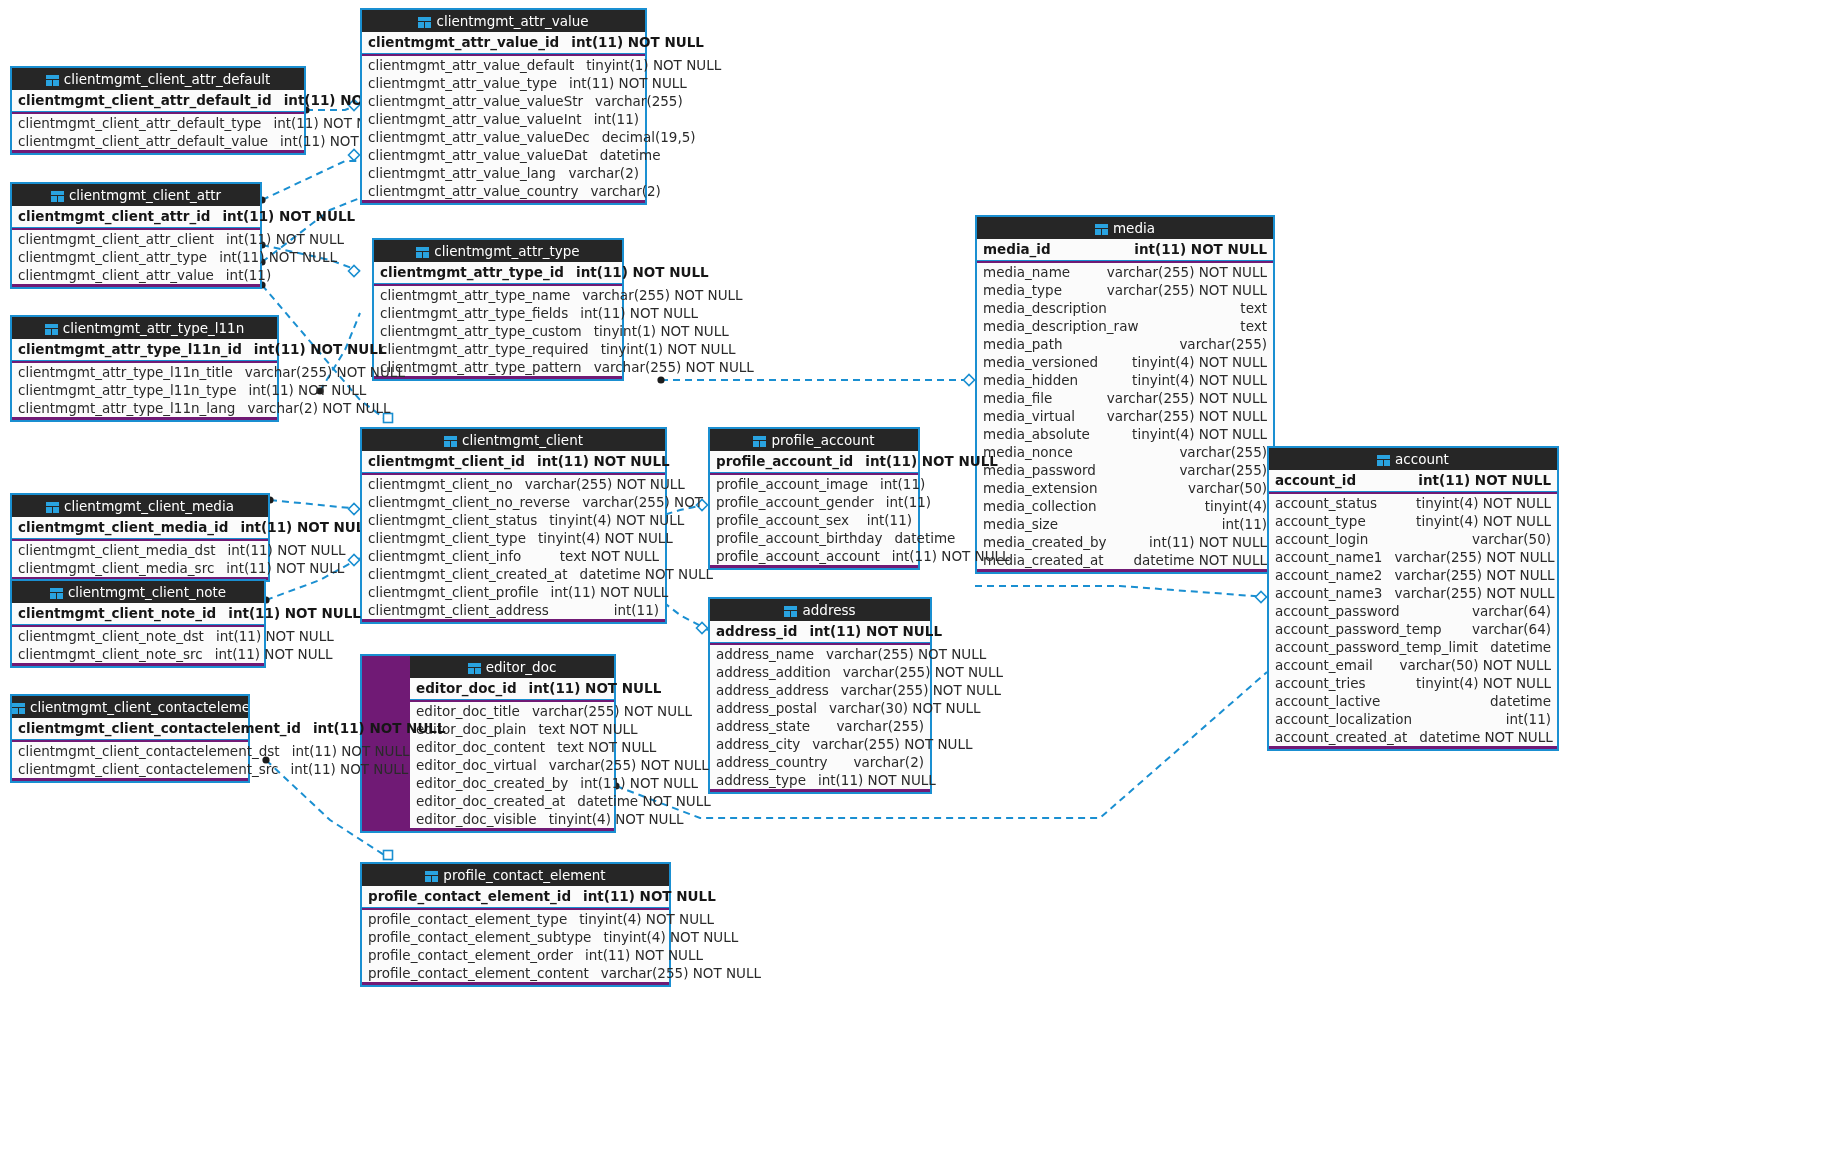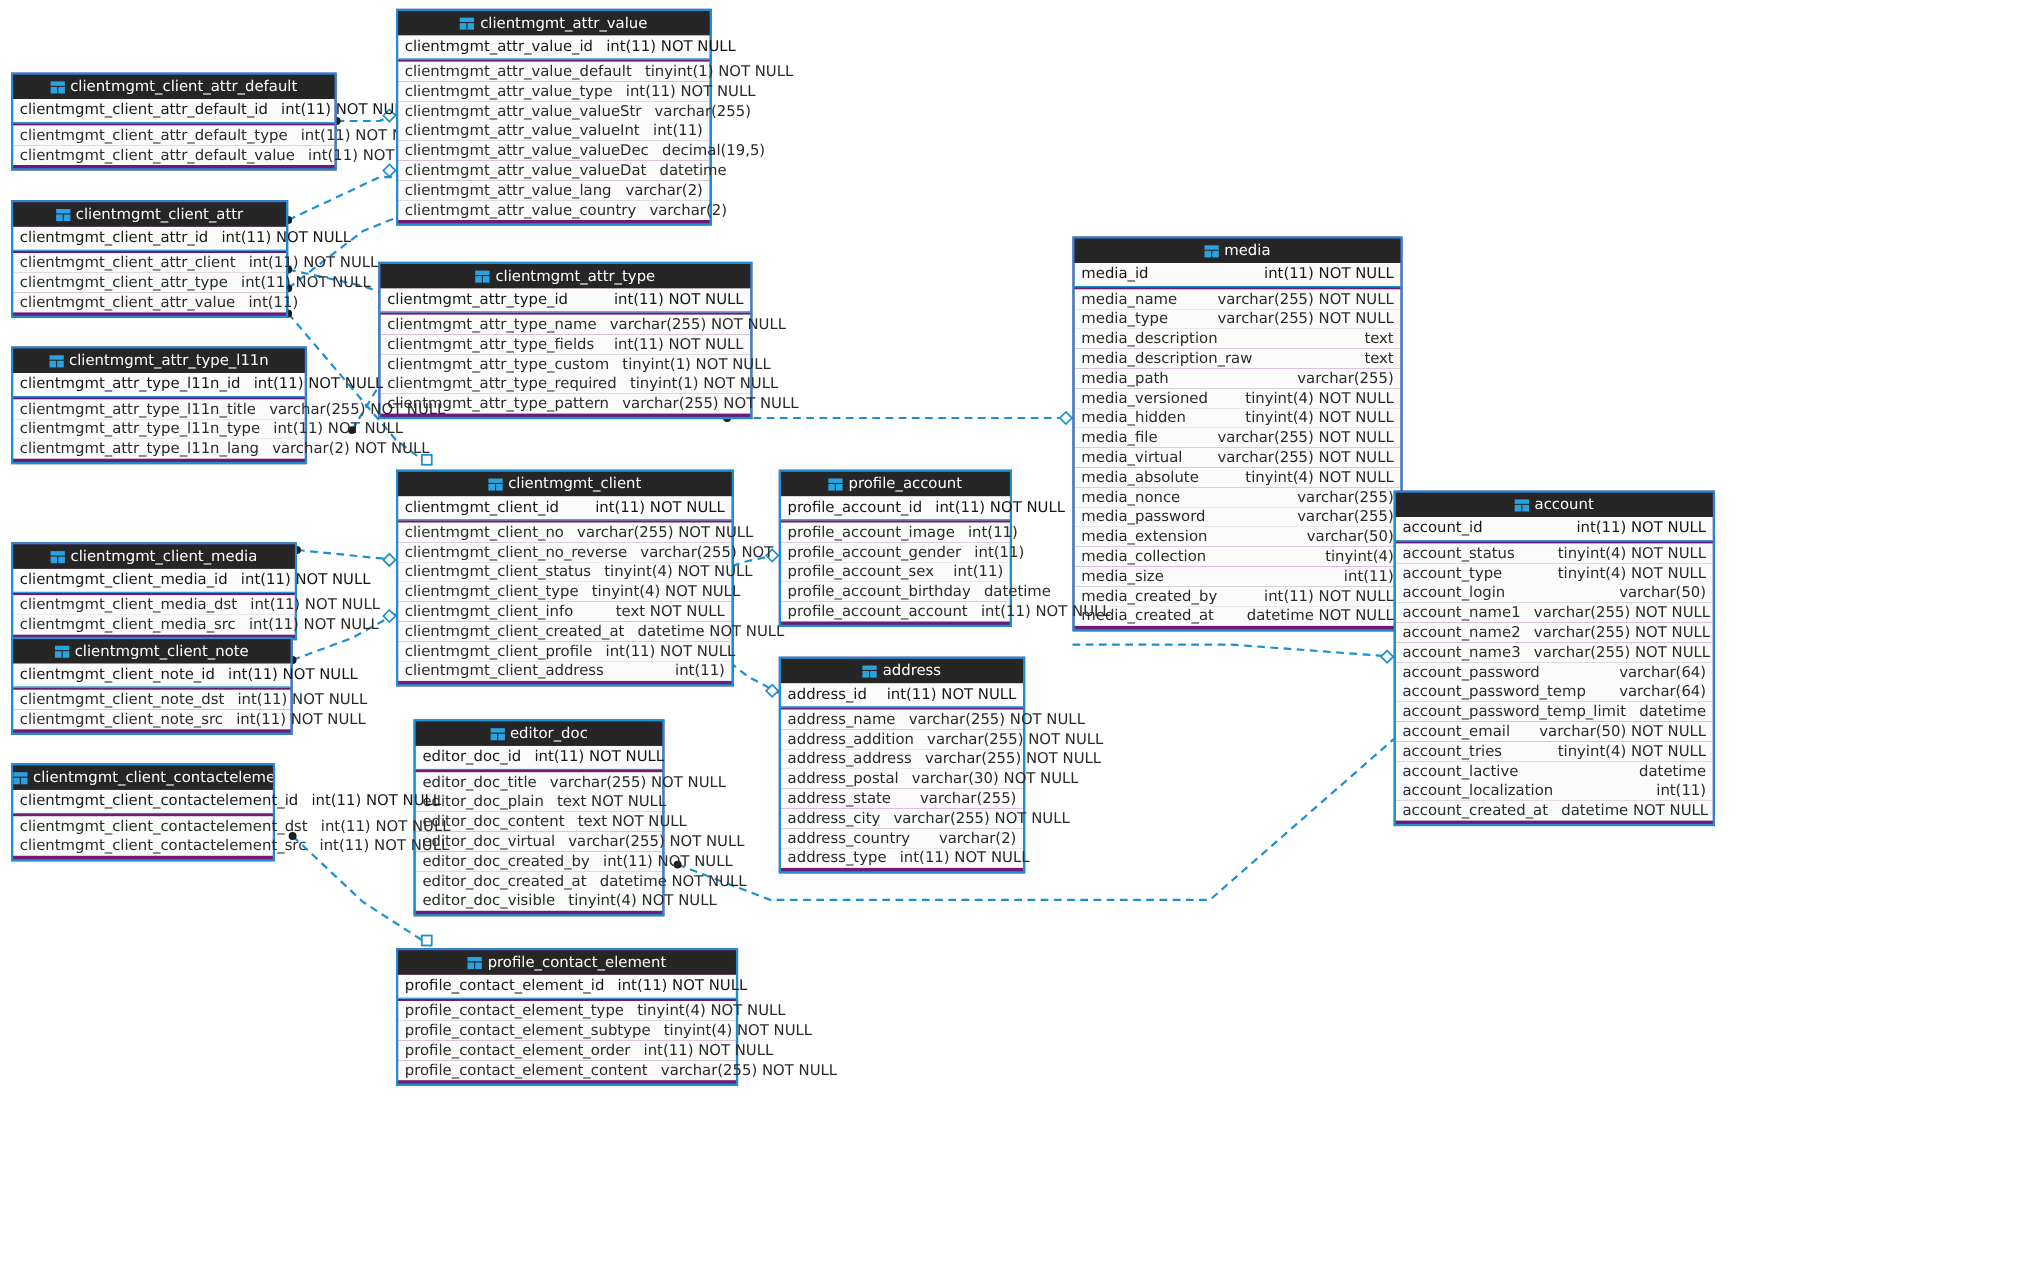--- a/index.html
+++ b/index.html
@@ -67,21 +67,21 @@
     background: #29a3e0;
   }
   .tbl-icon i.top  { left:0; top:0; width:13px; height:4px; }
   .tbl-icon i.bl   { left:0; top:5px; width:6px; height:6px; }
   .tbl-icon i.br   { left:7px; top:5px; width:6px; height:6px; }
 
   .pk-row {
     display: flex;
     justify-content: space-between;
     align-items: flex-end;
-    font-weight: normal;
+    font-weight: bold;
     font-size: 13.5px;
     color: #161616;
     padding: 2px 6px 3px 6px;
     border-bottom: 1.5px solid #1a8fd1;
     background: #fbfbfb;
     white-space: nowrap;
   }
   .col-row {
     display: flex;
     justify-content: space-between;
@@ -243,21 +243,21 @@
           <div class="col-row">
             <span class="col-name">clientmgmt_client_attr_type</span>
             <span class="col-type">int(11) NOT NULL</span>
           </div>
           <div class="col-row">
             <span class="col-name">clientmgmt_client_attr_value</span>
             <span class="col-type">int(11)</span>
           </div>
         </div>
       </div>
-      <div class="entity" style="left: 344px; top: 238px; width: 340px;">
+      <div class="entity" style="left: 372px; top: 238px; width: 252px;">
         <div class="entity-header"><span class="hdr-inner">
             <span class="tbl-icon">
               <i class="top"></i>
               <i class="bl"></i>
               <i class="br"></i>
             </span>
             <span>clientmgmt_attr_type</span>
           </span></div>
         <div class="pk-row">
           <span class="col-name">clientmgmt_attr_type_id</span>
@@ -643,21 +643,21 @@
           <div class="col-row">
             <span class="col-name">clientmgmt_client_note_dst</span>
             <span class="col-type">int(11) NOT NULL</span>
           </div>
           <div class="col-row">
             <span class="col-name">clientmgmt_client_note_src</span>
             <span class="col-type">int(11) NOT NULL</span>
           </div>
         </div>
       </div>
-      <div class="entity" style="left: 376px; top: 654px; width: 228px;">
+      <div class="entity" style="left: 360px; top: 654px; width: 256px; padding-left: 48px;">
         <div class="entity-header"><span class="hdr-inner">
             <span class="tbl-icon">
               <i class="top"></i>
               <i class="bl"></i>
               <i class="br"></i>
             </span>
             <span>editor_doc</span>
           </span></div>
         <div class="pk-row">
           <span class="col-name">editor_doc_id</span>

